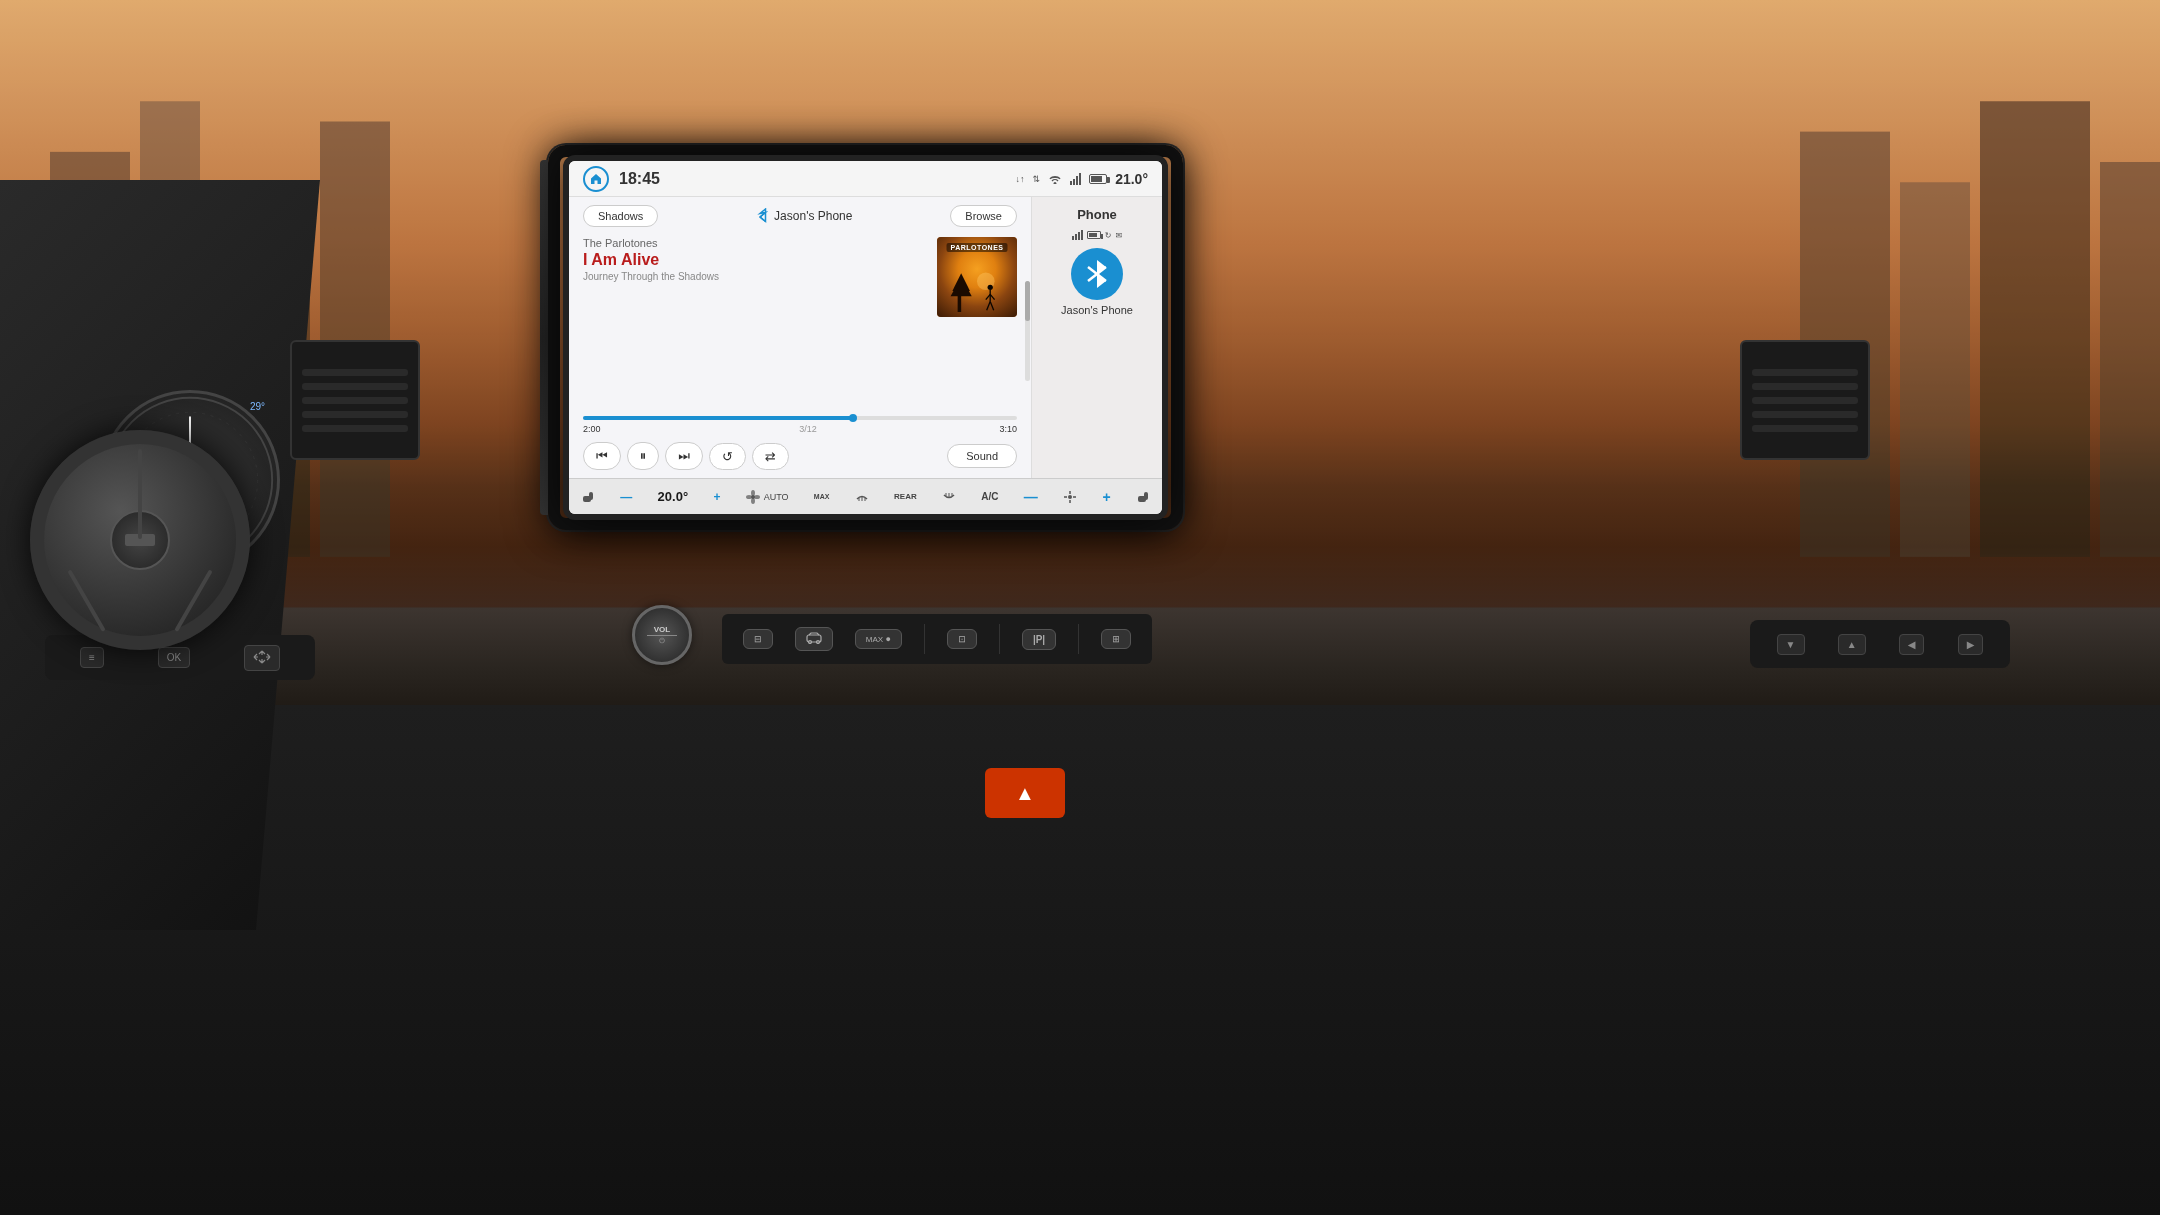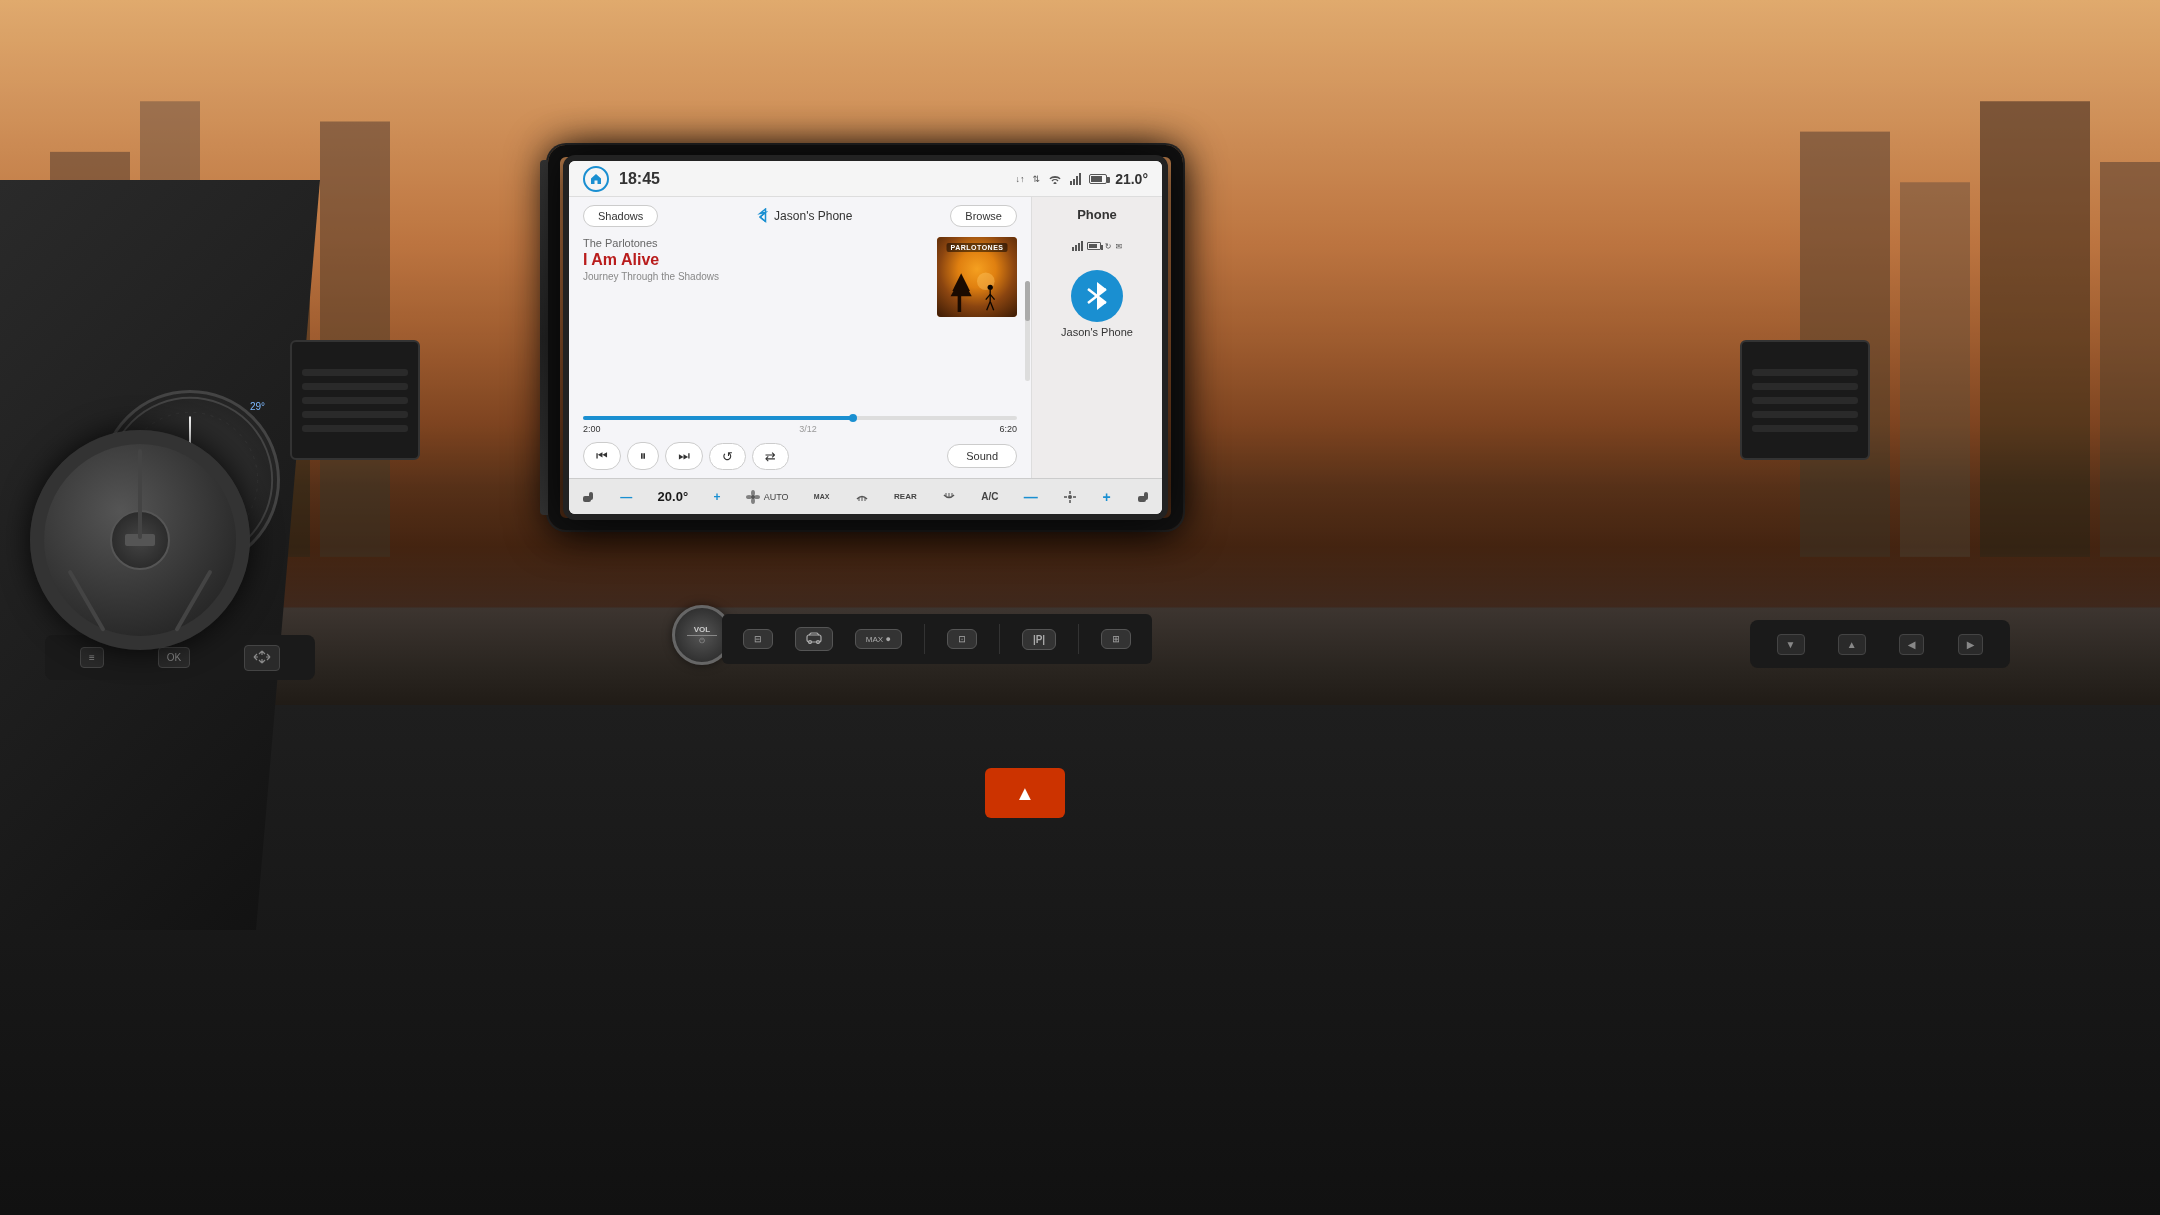--- a/index.html
+++ b/index.html
@@ -278,21 +278,21 @@
     }
 
     
     .phone-panel {
       width: 130px;
       background: #eeecec;
       display: flex;
       flex-direction: column;
       align-items: center;
       padding: 10px 8px;
-      gap: 19px;
+      gap: 8px;
     }
 
     .phone-title {
       font-size: 13px;
       font-weight: 600;
       color: #333;
       text-align: center;
     }
 
     .phone-status-icons {
@@ -655,21 +655,21 @@
 
       <div class="progress-section">
         <div class="progress-bar-container">
           <div class="progress-bar-fill" style="width:62%;">
             <div class="progress-bar-thumb"></div>
           </div>
         </div>
         <div class="time-labels">
           <span class="time-current">2:00</span>
           <span class="time-position">3/12</span>
-          <span class="time-total">6:20</span>
+          <span class="time-total">3:10</span>
         </div>
       </div>
 
       <div class="controls-row">
         <button class="ctrl-btn">
           <span class="ctrl-btn-icon">⏮</span>
         </button>
         <button class="ctrl-btn">
           <span class="ctrl-btn-icon">⏸</span>
         </button>
@@ -800,21 +800,21 @@
     <div class="climate-item">
       <svg width="14" height="14" viewBox="0 0 14 14">
         <rect x="2" y="6" width="8" height="6" rx="2" fill="#555"></rect>
         <rect x="8" y="2" width="4" height="8" rx="2" fill="#555"></rect>
       </svg>
     </div>
   </div>
 
 </div>
 
-<div style="position:absolute;left:672px;top:605px;z-index:8;">
+<div style="position:absolute;left:632px;top:605px;z-index:8;">
   <div class="vol-knob">
     <div style="display:flex;flex-direction:column;align-items:center;">
       <span style="font-size:8px;font-weight:bold;color:#ccc;">VOL</span>
       <div style="width:30px;height:1px;background:#888;margin:1px 0;"></div>
       <span style="font-size:7px;color:#888;">⏻</span>
     </div>
   </div>
 </div>
 
 <div style="

